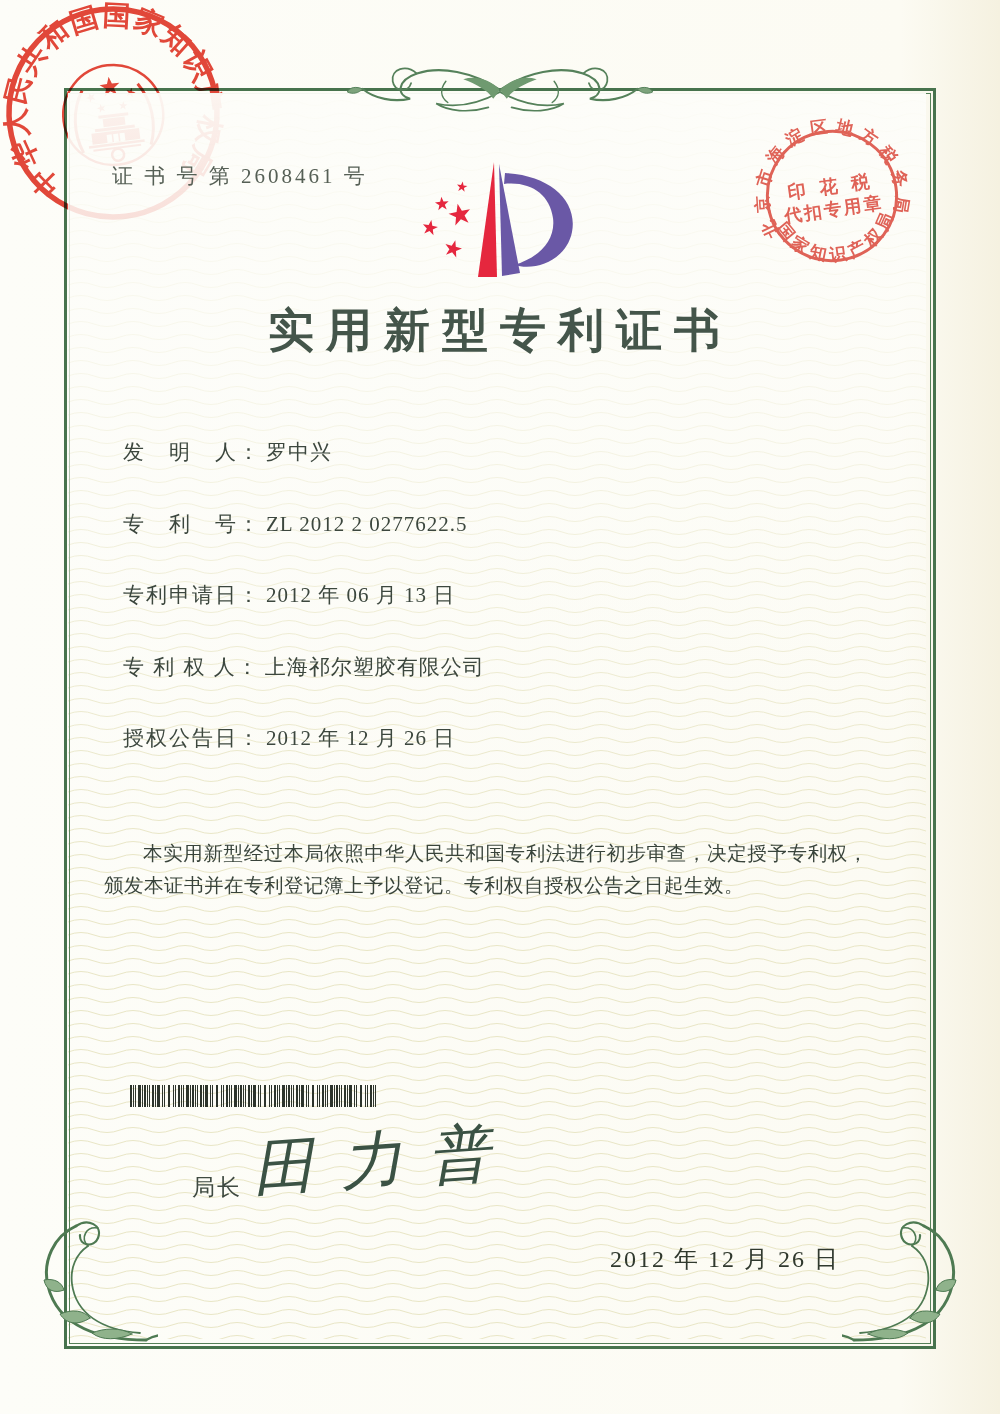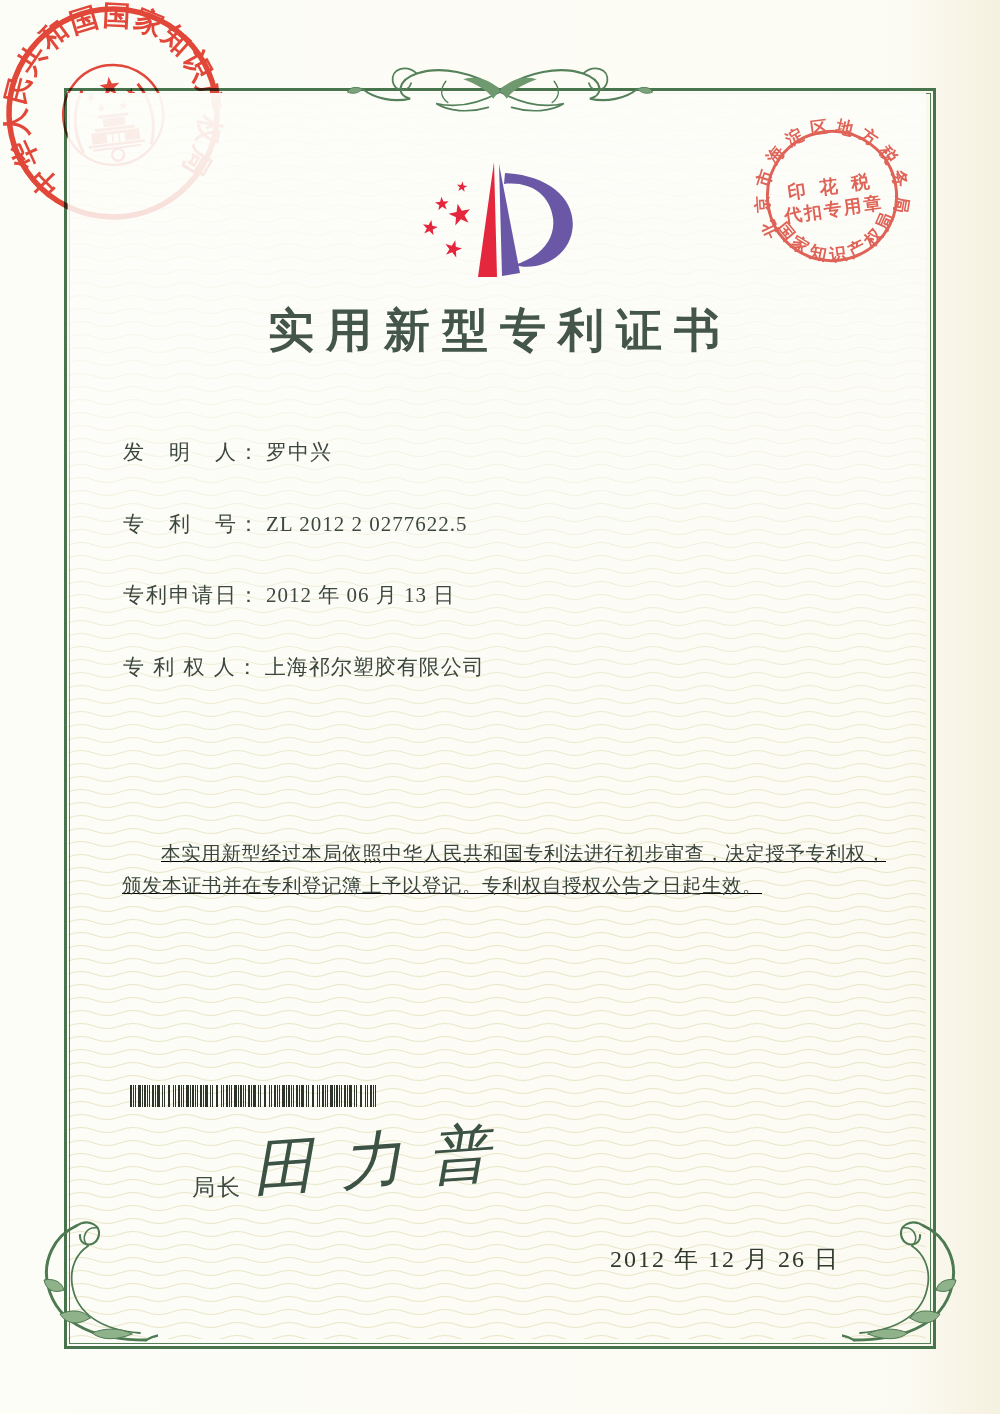--- a/index.html
+++ b/index.html
@@ -26,21 +26,21 @@
     pointer-events:none;
   }
   .z{position:absolute;z-index:2;}
   .cert-no{left:112px;top:162px;font-size:21px;letter-spacing:3px;color:#555f55;}
   .title{left:0;top:300px;width:100%;text-align:center;font-size:46px;font-weight:600;
          letter-spacing:12px;color:#44554a;}
   .fields{left:123px;top:438px;width:740px;}
   .field{height:71.6px;font-size:21px;color:#3c473e;white-space:nowrap;}
   .flabel{letter-spacing:2px;}
   .fvalue{margin-left:5px;letter-spacing:1px;}
-  .paras{left:122px;top:838px;width:764px;text-decoration:underline;}
+  .paras{left:104px;top:838px;width:764px;}
   .paras p{margin:0;text-indent:2em;font-size:19.5px;line-height:31.8px;
            text-align:justify;color:#39443b;letter-spacing:0.5px;}
   .barcode{left:130px;top:1085px;width:252px;height:22px;display:flex;}
   .barcode i{background:#2d342c;height:100%;flex:none;}
   .sig-label{left:192px;top:1172px;font-size:23px;letter-spacing:2px;color:#3f4a41;}
   .sig-name{left:252px;top:1118px;font-size:62px;font-style:italic;color:#3b5244;
             letter-spacing:26px;transform:rotate(-4deg);white-space:nowrap;}
   .logo{left:408px;top:146px;width:170px;height:145px;}
   .tax-stamp{left:752px;top:116px;width:160px;height:160px;transform:rotate(-8deg);opacity:.92;}
   .seal{left:588px;top:1078px;width:226px;height:226px;transform:rotate(-7deg);
@@ -190,20 +190,21 @@
       <use href="#ornHalf" transform="translate(320,0) scale(-1,1)"></use>
   </svg>
   <svg class="corner-bl z" viewBox="0 0 130 128">
     <use href="#cornerFl"></use>
   </svg>
   <svg class="corner-br z" viewBox="0 0 130 128">
     <use href="#cornerFl" transform="translate(130,0) scale(-1,1)"></use>
   </svg>
 
   
+  <div class="cert-no z">证 书 号 第 2608461 号</div>
 
   
   <svg class="logo z" viewBox="0 0 170 145">
     <path d="M86,16 L89,131 L70,131 Z" fill="#e5273e"></path>
     <path d="M91,18 L112,127 L94,130 Z" fill="#6a58a6"></path>
     <path d="M97,27 C142,29 170,55 164,86 C159,112 130,126 106,119 C130,112 148,95 145,72 C142,49 123,35 96,38 Z" fill="#6a58a6"></path>
     <g fill="#e5273e">
       <use href="#star" transform="translate(52,69) scale(1.15) rotate(-12)"></use>
       <use href="#star" transform="translate(22,82) scale(0.8) rotate(10)"></use>
       <use href="#star" transform="translate(34,58) scale(0.72) rotate(-5)"></use>
@@ -238,20 +239,23 @@
       <span class="flabel">发　明　人：</span><span class="fvalue">罗中兴</span>
     </div>
     <div class="field">
       <span class="flabel">专　利　号：</span><span class="fvalue">ZL 2012 2 0277622.5</span>
     </div>
     <div class="field">
       <span class="flabel">专利申请日：</span><span class="fvalue">2012 年 06 月 13 日</span>
     </div>
     <div class="field">
       <span class="flabel">专 利 权 人：</span><span class="fvalue">上海祁尔塑胶有限公司</span>
+    </div>
+    <div class="field">
+      <span class="flabel">授权公告日：</span><span class="fvalue">2012 年 12 月 26 日</span>
     </div>
   </div>
 
   
   <div class="paras z">
     <p>本实用新型经过本局依照中华人民共和国专利法进行初步审查，决定授予专利权，颁发本证书并在专利登记簿上予以登记。专利权自授权公告之日起生效。</p>
   </div>
 
   
   <div class="barcode z" id="barcode">

